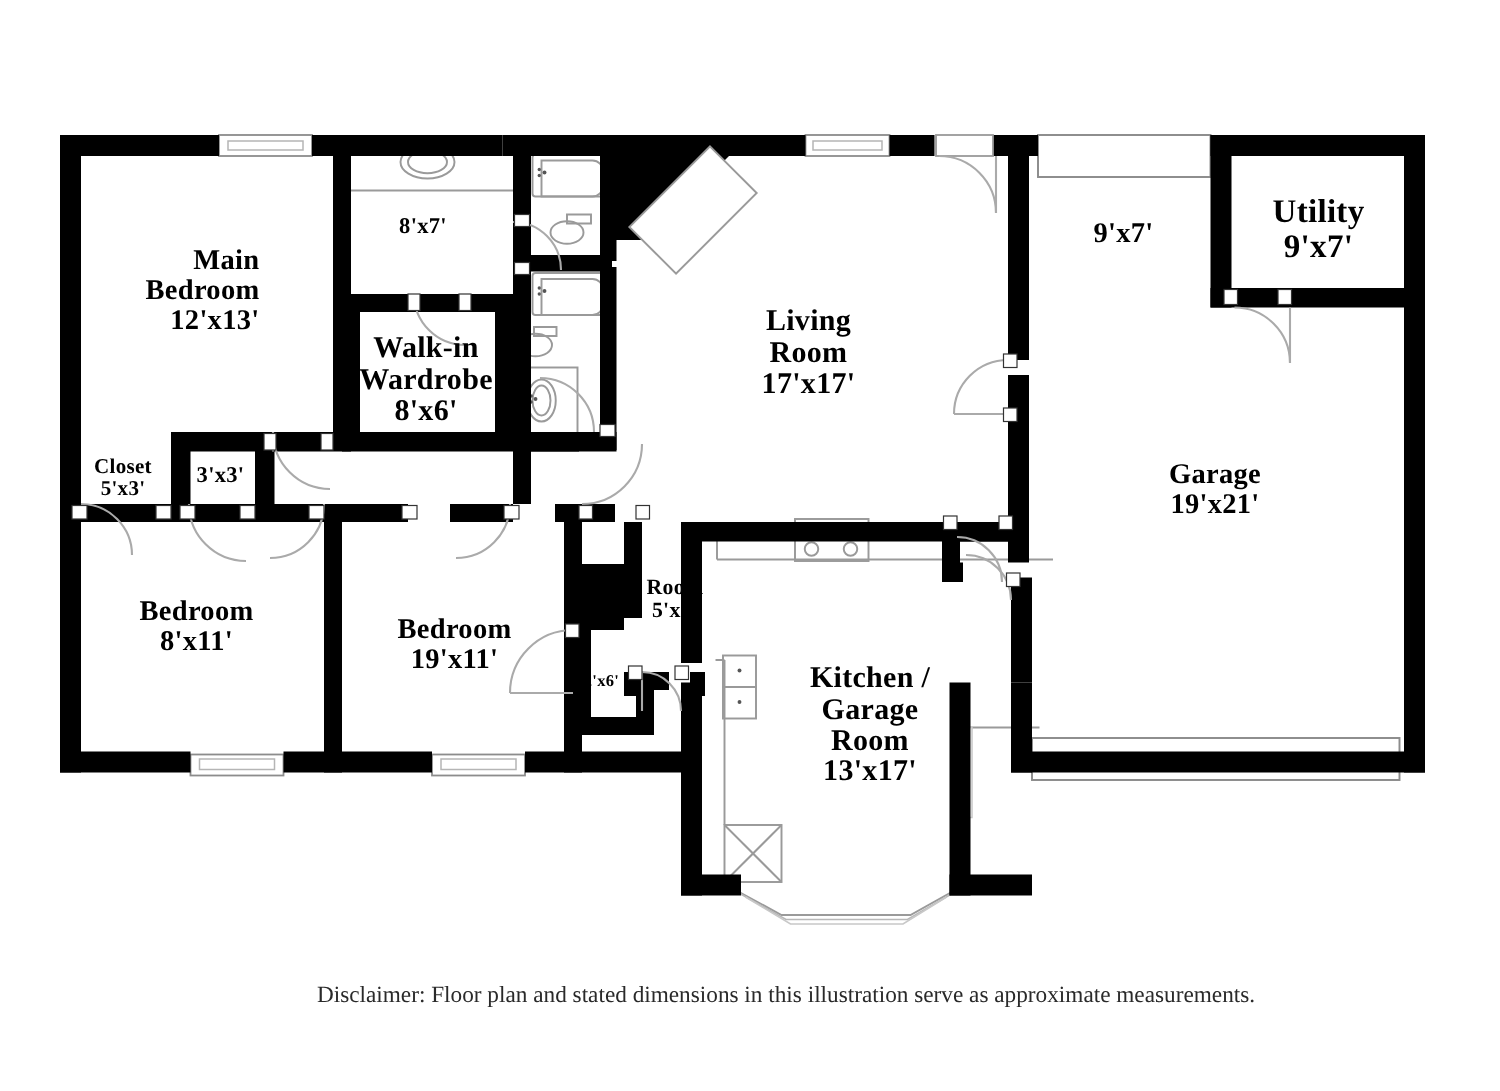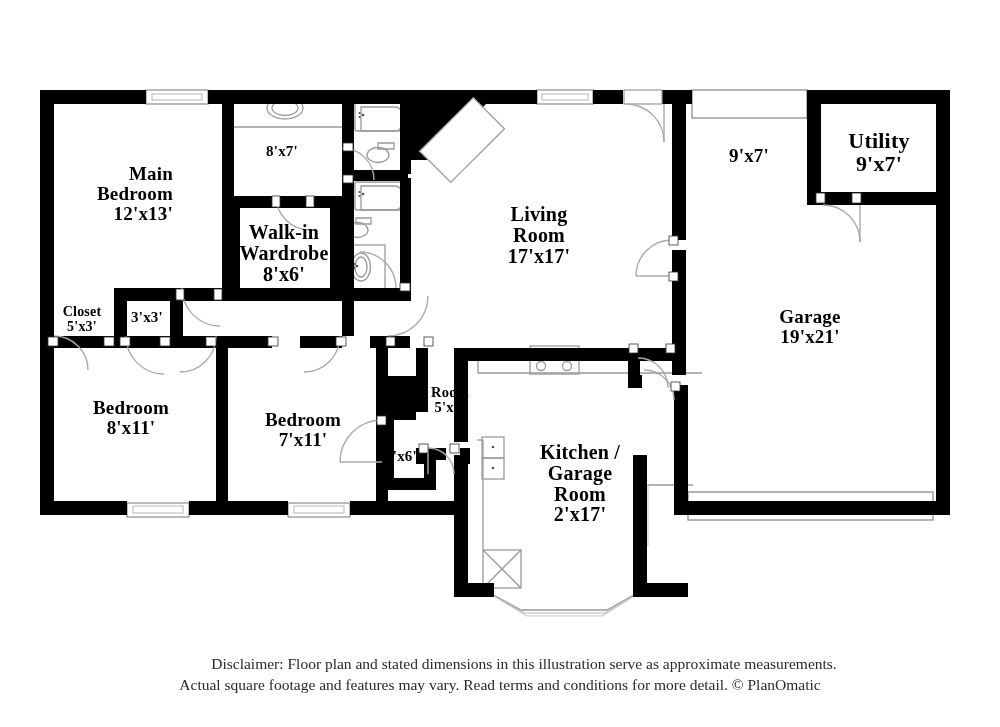--- a/index.html
+++ b/index.html
@@ -395,43 +395,43 @@
       <span class="dim">3'x3'</span>
     </div>
 
     <div class="room-label" style="left:131px; top:398px; transform:translate(-50%,0); font-size:19px;">
       <span>Bedroom</span>
       <span class="dim">8'x11'</span>
     </div>
 
     <div class="room-label" style="left:303px; top:410px; transform:translate(-50%,0); font-size:19px;">
       <span>Bedroom</span>
-      <span class="dim">7'x11'</span>
-    </div>
-
-    <div class="room-label" style="left:401px; top:449px; transform:translate(-50%,0); font-size:15px;">
+      <span class="dim">19'x11'</span>
+    </div>
+
+    <div class="room-label" style="left:401px; top:449px; transform:translate(-50%,0); font-size:11px;">
       <span class="dim">2'x6'</span>
     </div>
 
     <div class="room-label" style="left:450px; top:385px; transform:translate(-50%,0); font-size:14.5px;">
       <span>Room</span>
       <span class="dim">5'x3'</span>
     </div>
 
     <div class="room-label" style="left:539px; top:204px; transform:translate(-50%,0); font-size:20px;">
       <span>Living</span><br>
       <span>Room</span>
       <span class="dim">17'x17'</span>
     </div>
 
     <div class="room-label" style="left:580px; top:442px; transform:translate(-50%,0); font-size:20px;">
       <span>Kitchen /</span><br>
       <span>Garage</span><br>
       <span>Room</span>
-      <span class="dim">2'x17'</span>
+      <span class="dim">13'x17'</span>
     </div>
 
     <div class="room-label" style="left:810px; top:307px; transform:translate(-50%,0); font-size:19px;">
       <span>Garage</span>
       <span class="dim">19'x21'</span>
     </div>
 
     <div class="room-label" style="left:879px; top:130px; transform:translate(-50%,0); font-size:22px;">
       <span>Utility</span>
       <span class="dim">9'x7'</span>
@@ -448,16 +448,15 @@
   </div>
 
   <svg width="1000" height="727" viewBox="0 0 1000 727" style="position:absolute;left:0;top:0;pointer-events:none;">
     <g transform="rotate(-45 462 140)">
       <rect x="424" y="118" width="76" height="44" fill="#ffffff" stroke="#9a9a9a" stroke-width="1.3"></rect>
     </g>
   </svg>
 
   <div class="disclaimer" style="top:653px;">
     <span class="line1">Disclaimer: Floor plan and stated dimensions in this illustration serve as approximate measurements.</span>
-    <span class="line2">Actual square footage and features may vary. Read terms and conditions for more detail. © PlanOmatic</span>
   </div>
 
 </div>
 
 </body></html>

